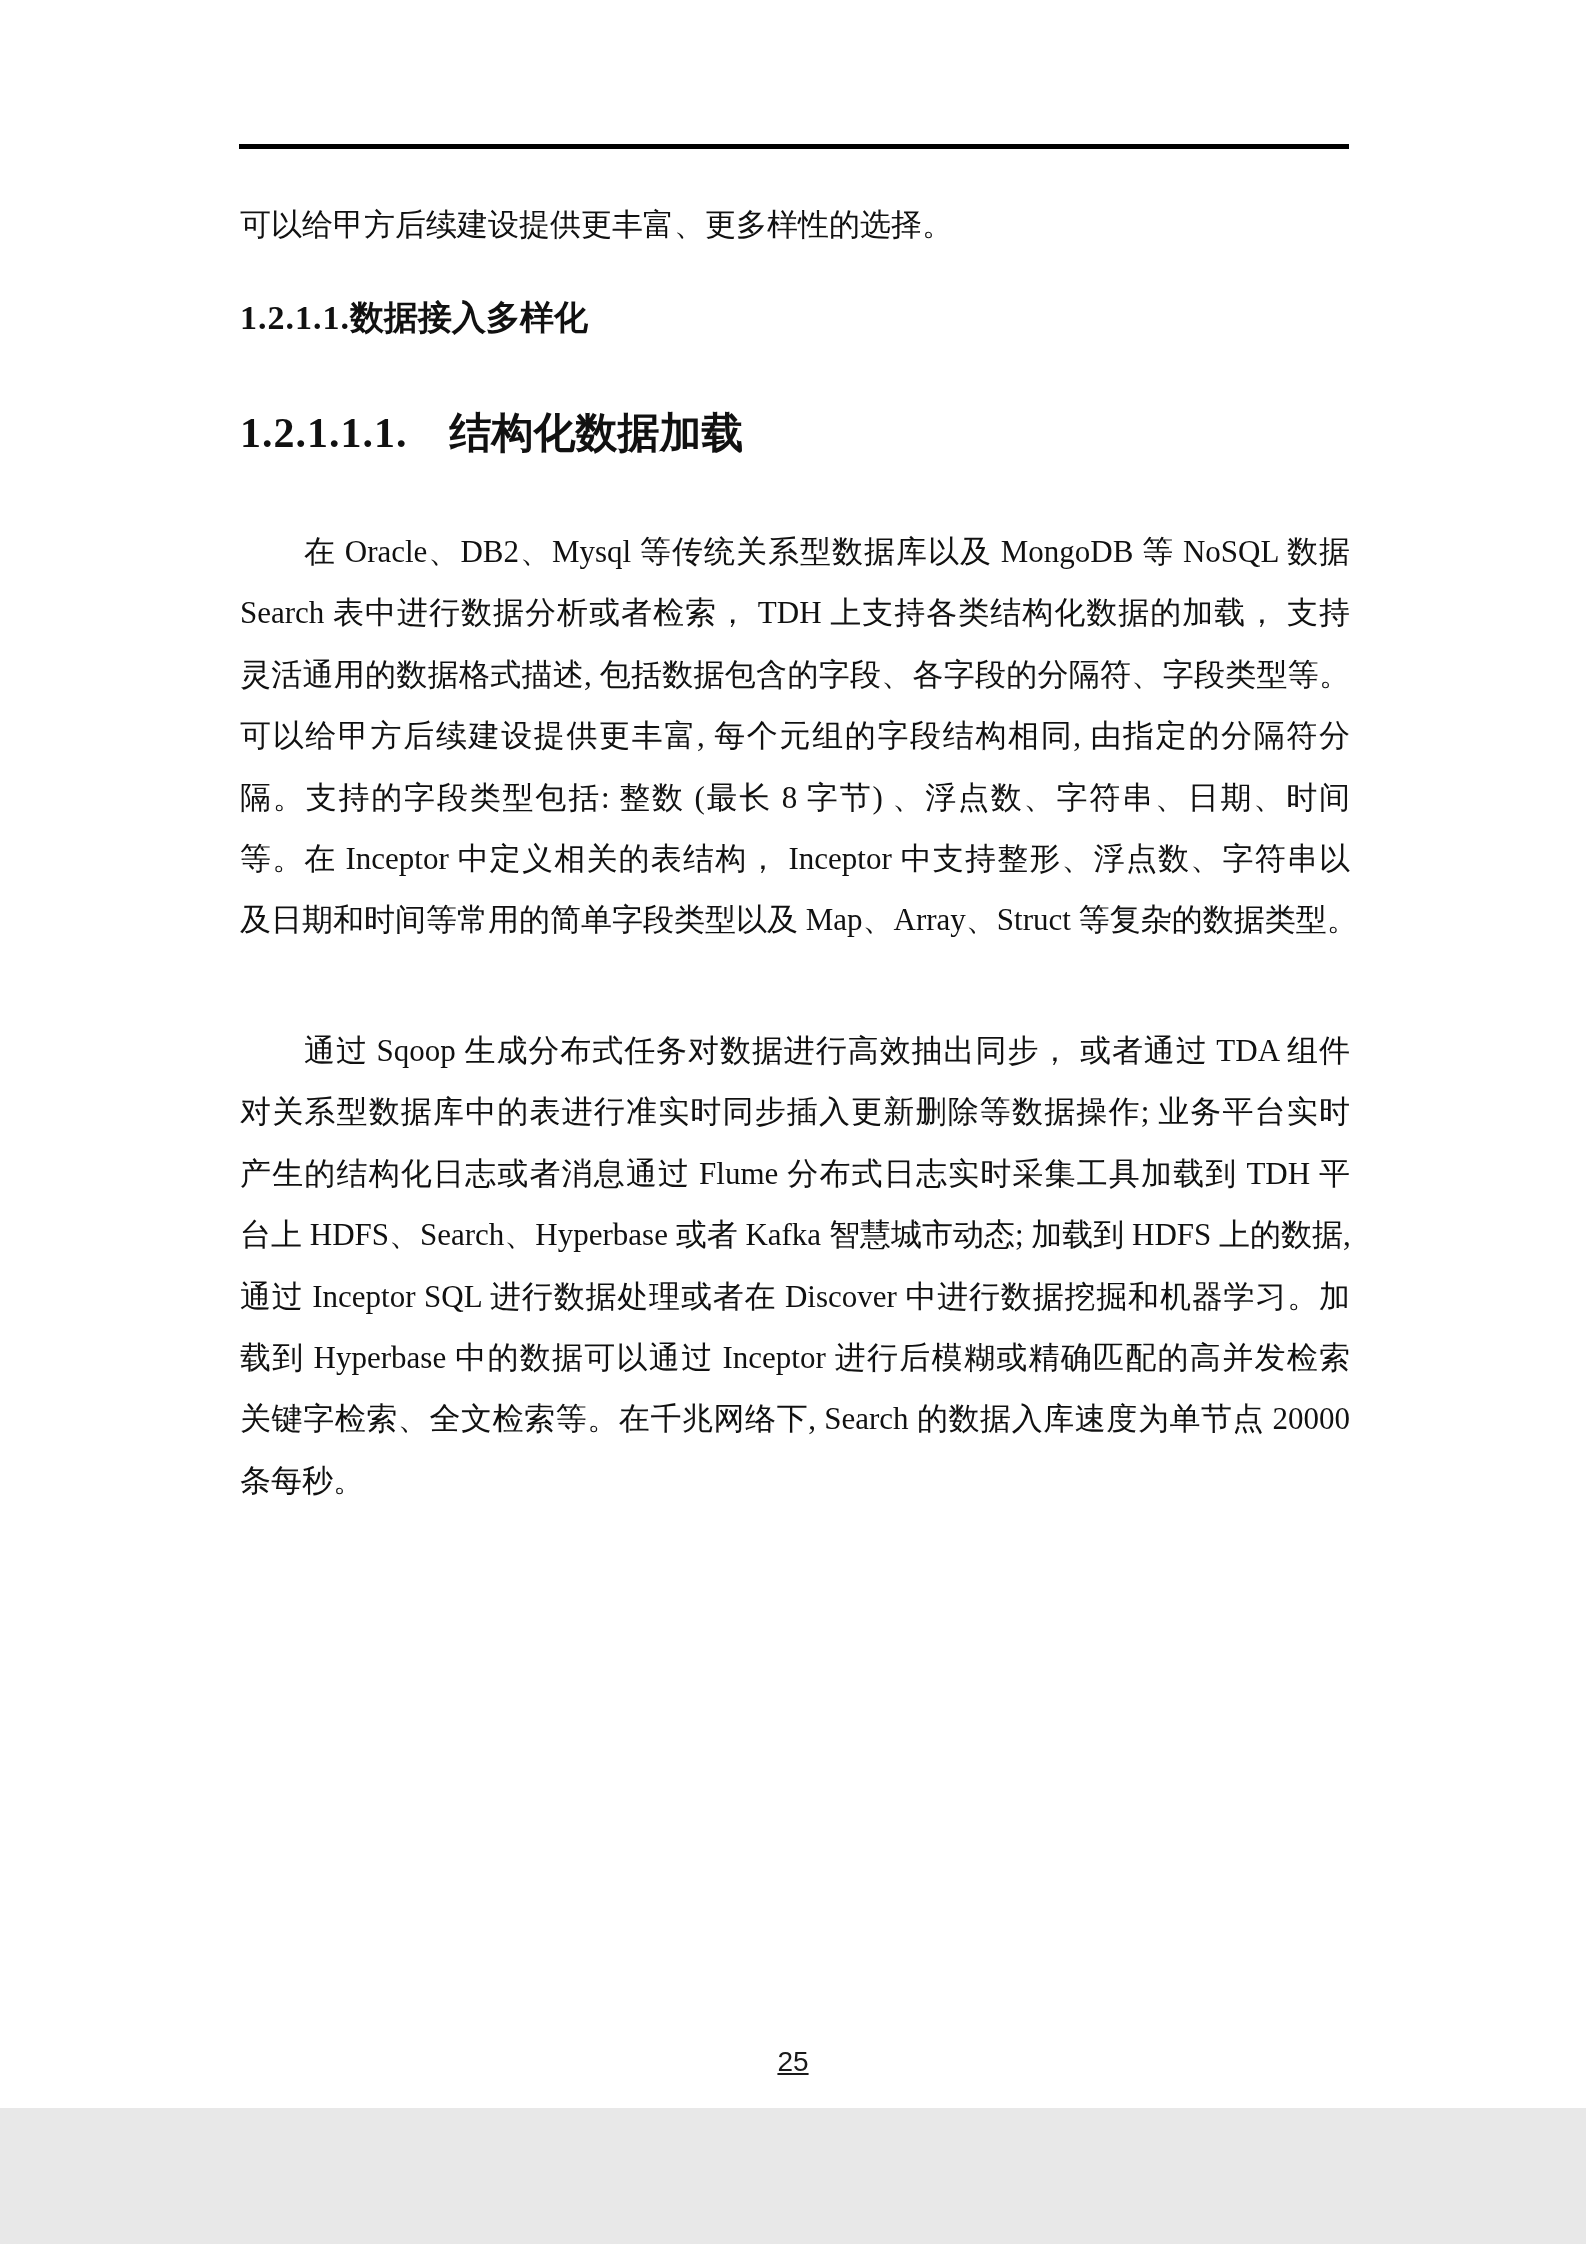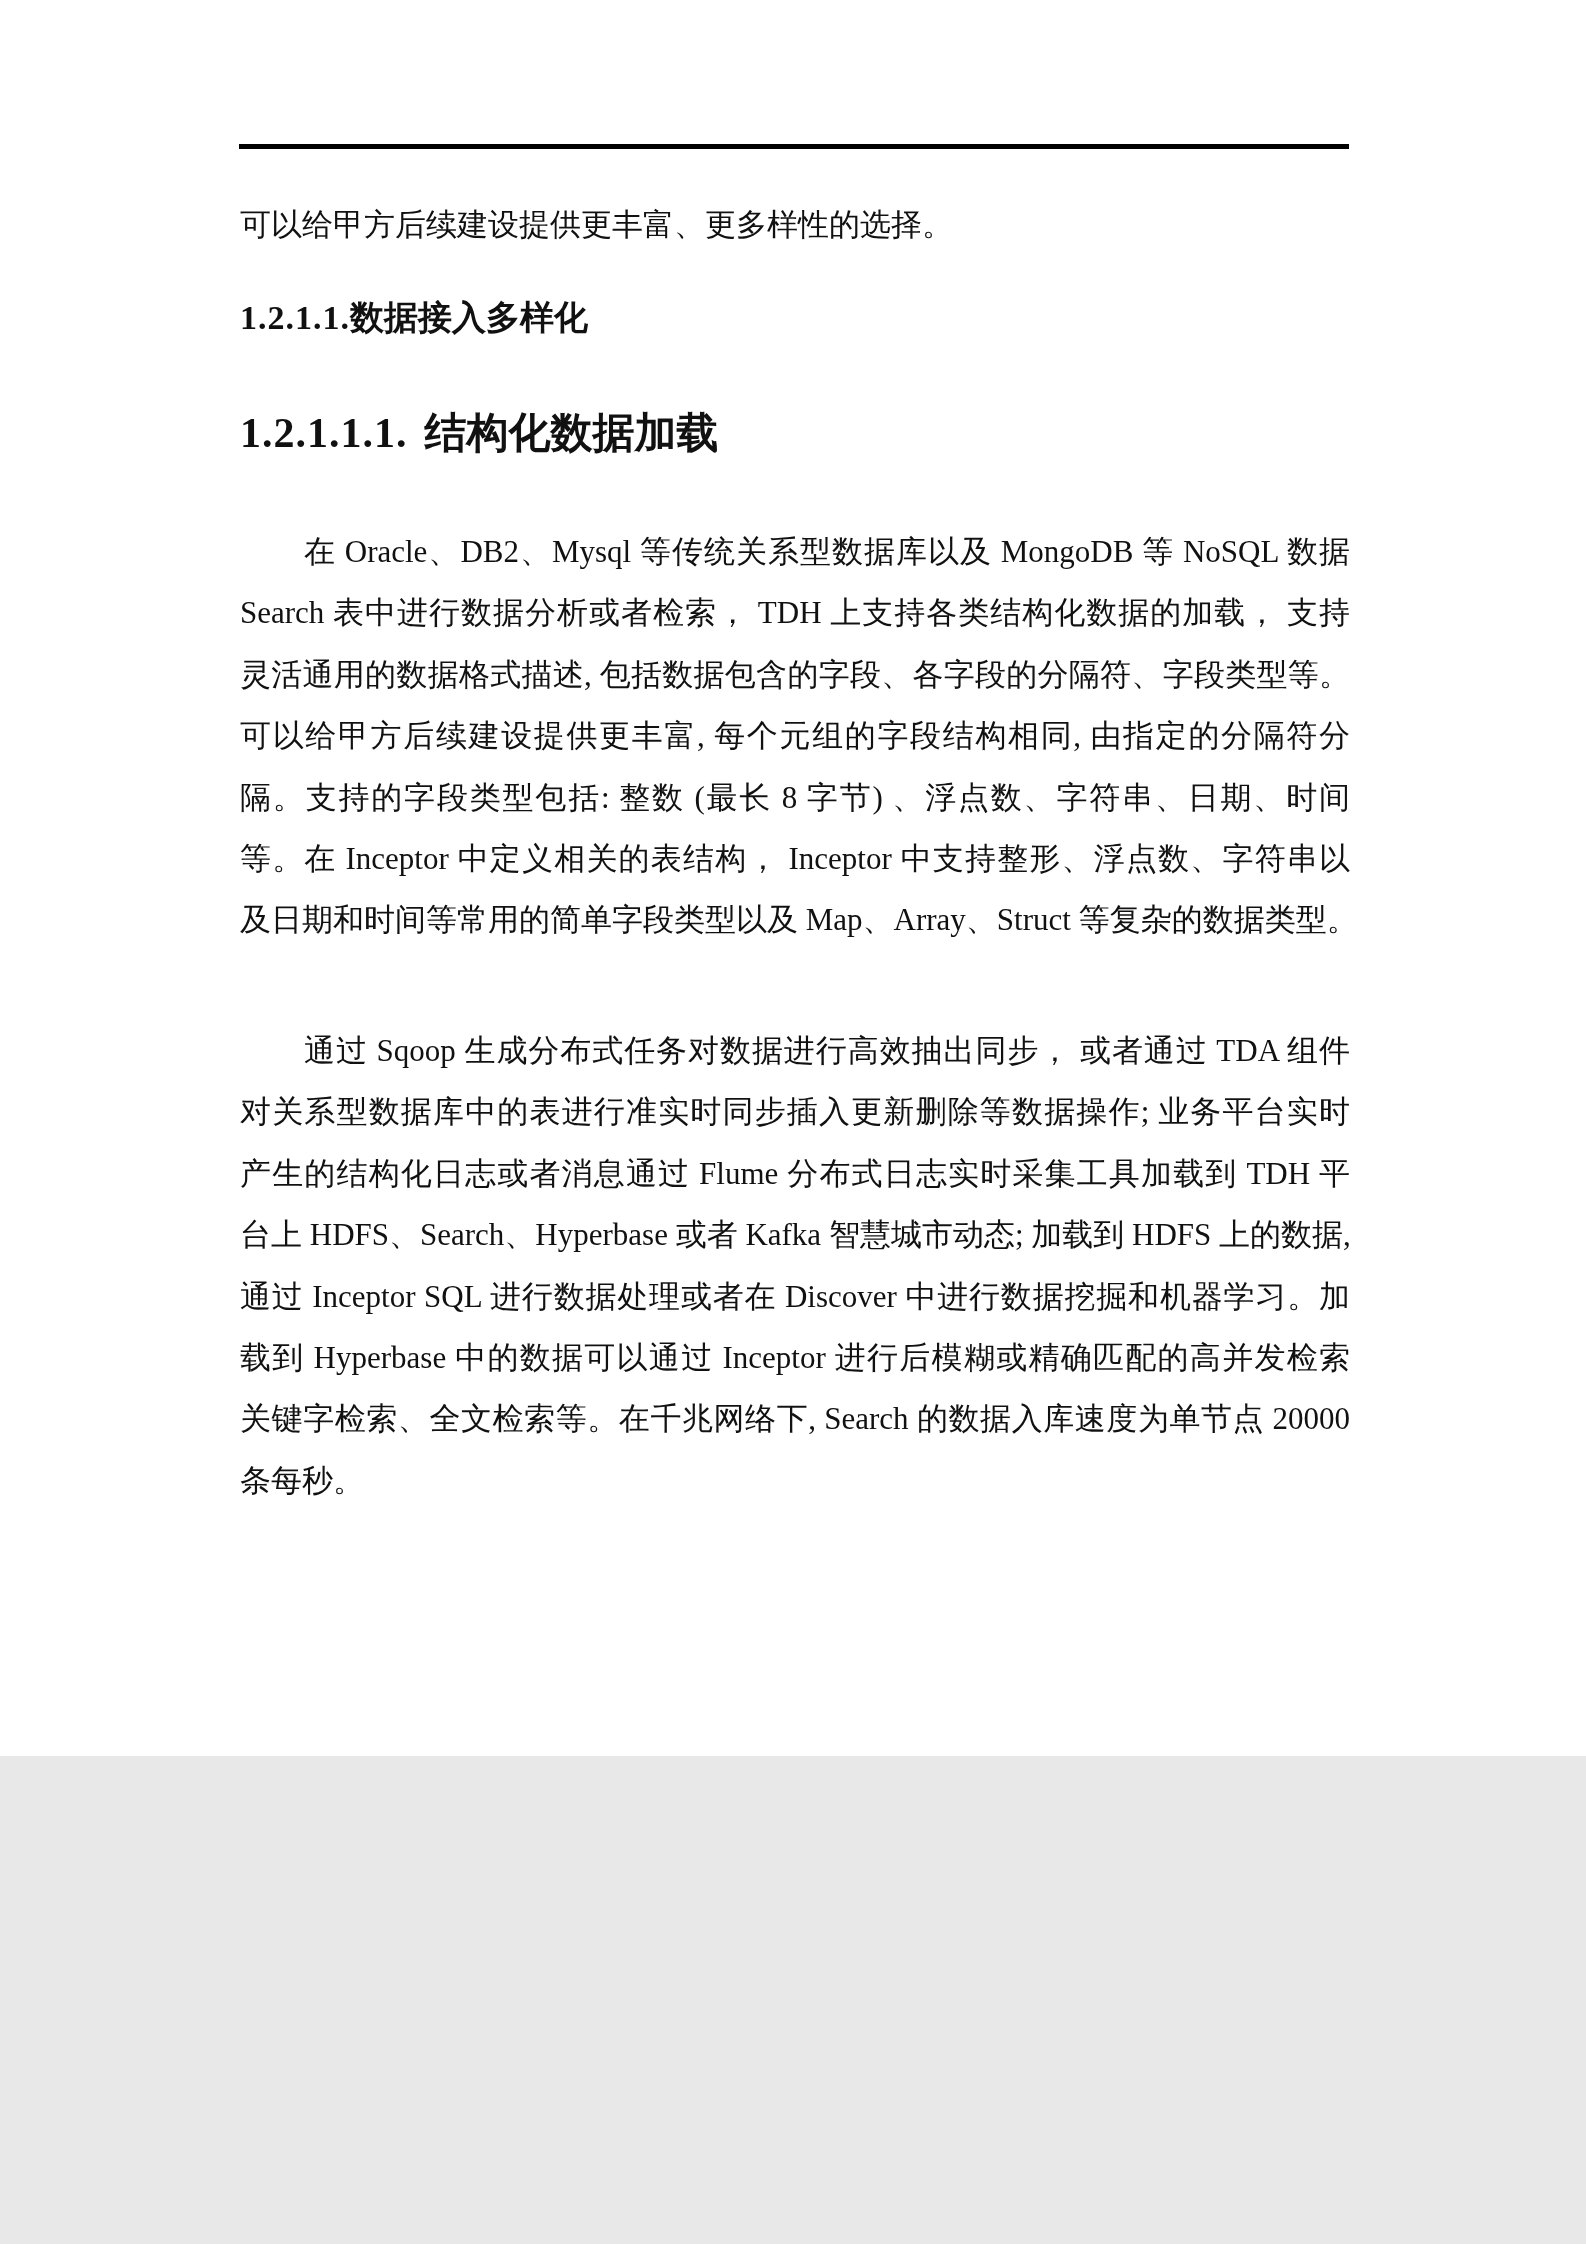--- a/index.html
+++ b/index.html
@@ -1,18 +1,18 @@
 <!DOCTYPE html>
 <html><head>
 <meta charset="utf-8">
 <style>
   html,body{margin:0;padding:0;background:#e8e8e8;}
   .page{
     position:relative;
-    width:1586px;height:1756px;
+    width:1586px;height:2108px;
     background:#ffffff;
     margin:0 auto;
     overflow:hidden;
     font-family:"Liberation Serif","DejaVu Serif",serif;
     color:#111111;
   }
   .top-rule{
     position:absolute;
     left:239px;top:144px;
     width:1110px;height:5px;
@@ -32,21 +32,21 @@
     font-size:34px;font-weight:bold;
     white-space:nowrap;
   }
   .h3 .num{letter-spacing:1px;}
   .h2{
     position:absolute;
     left:240px;top:405px;
     font-size:42px;font-weight:bold;
     white-space:nowrap;
   }
-  .h2 .num{margin-right:17px;letter-spacing:1px;text-align:center;}
+  .h2 .num{margin-right:42px;letter-spacing:1px;text-align:center;}
   .para{
     position:absolute;
     left:240px;
     width:1110px;
     font-size:31px;
     line-height:61.4px;
   }
   .para1{top:521px;}
   .para2{top:1020px;}
   .line{

